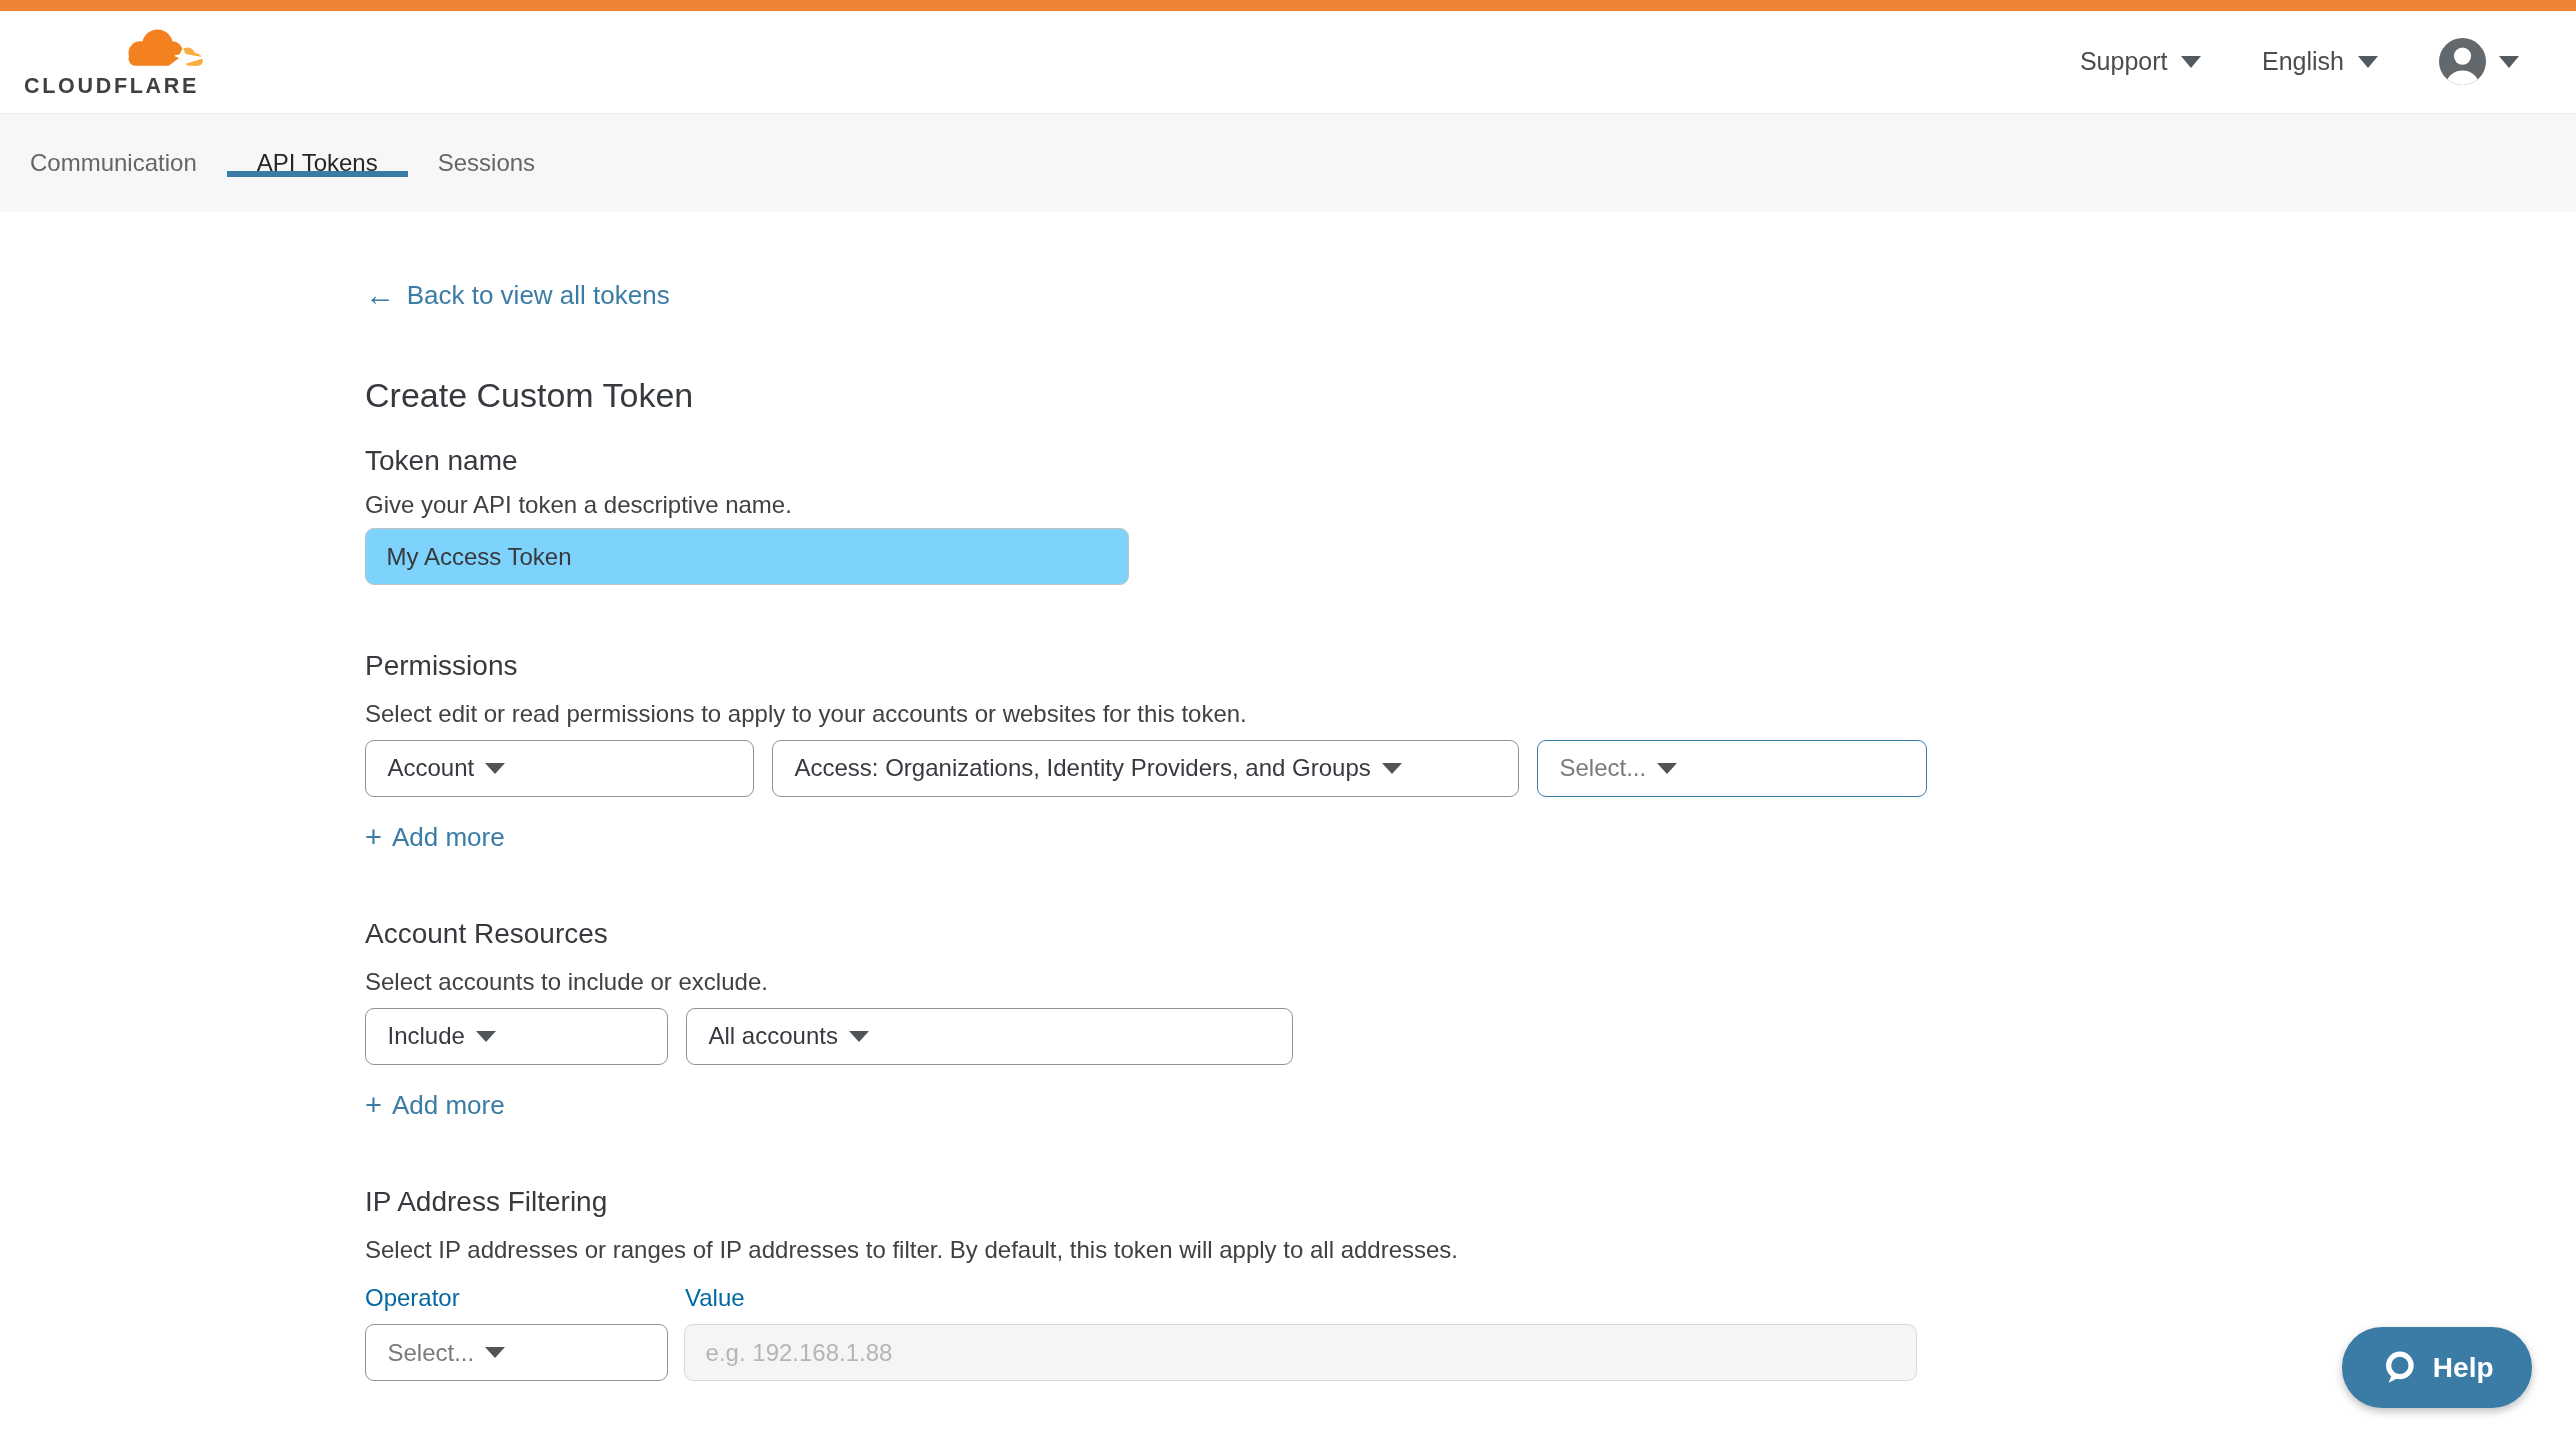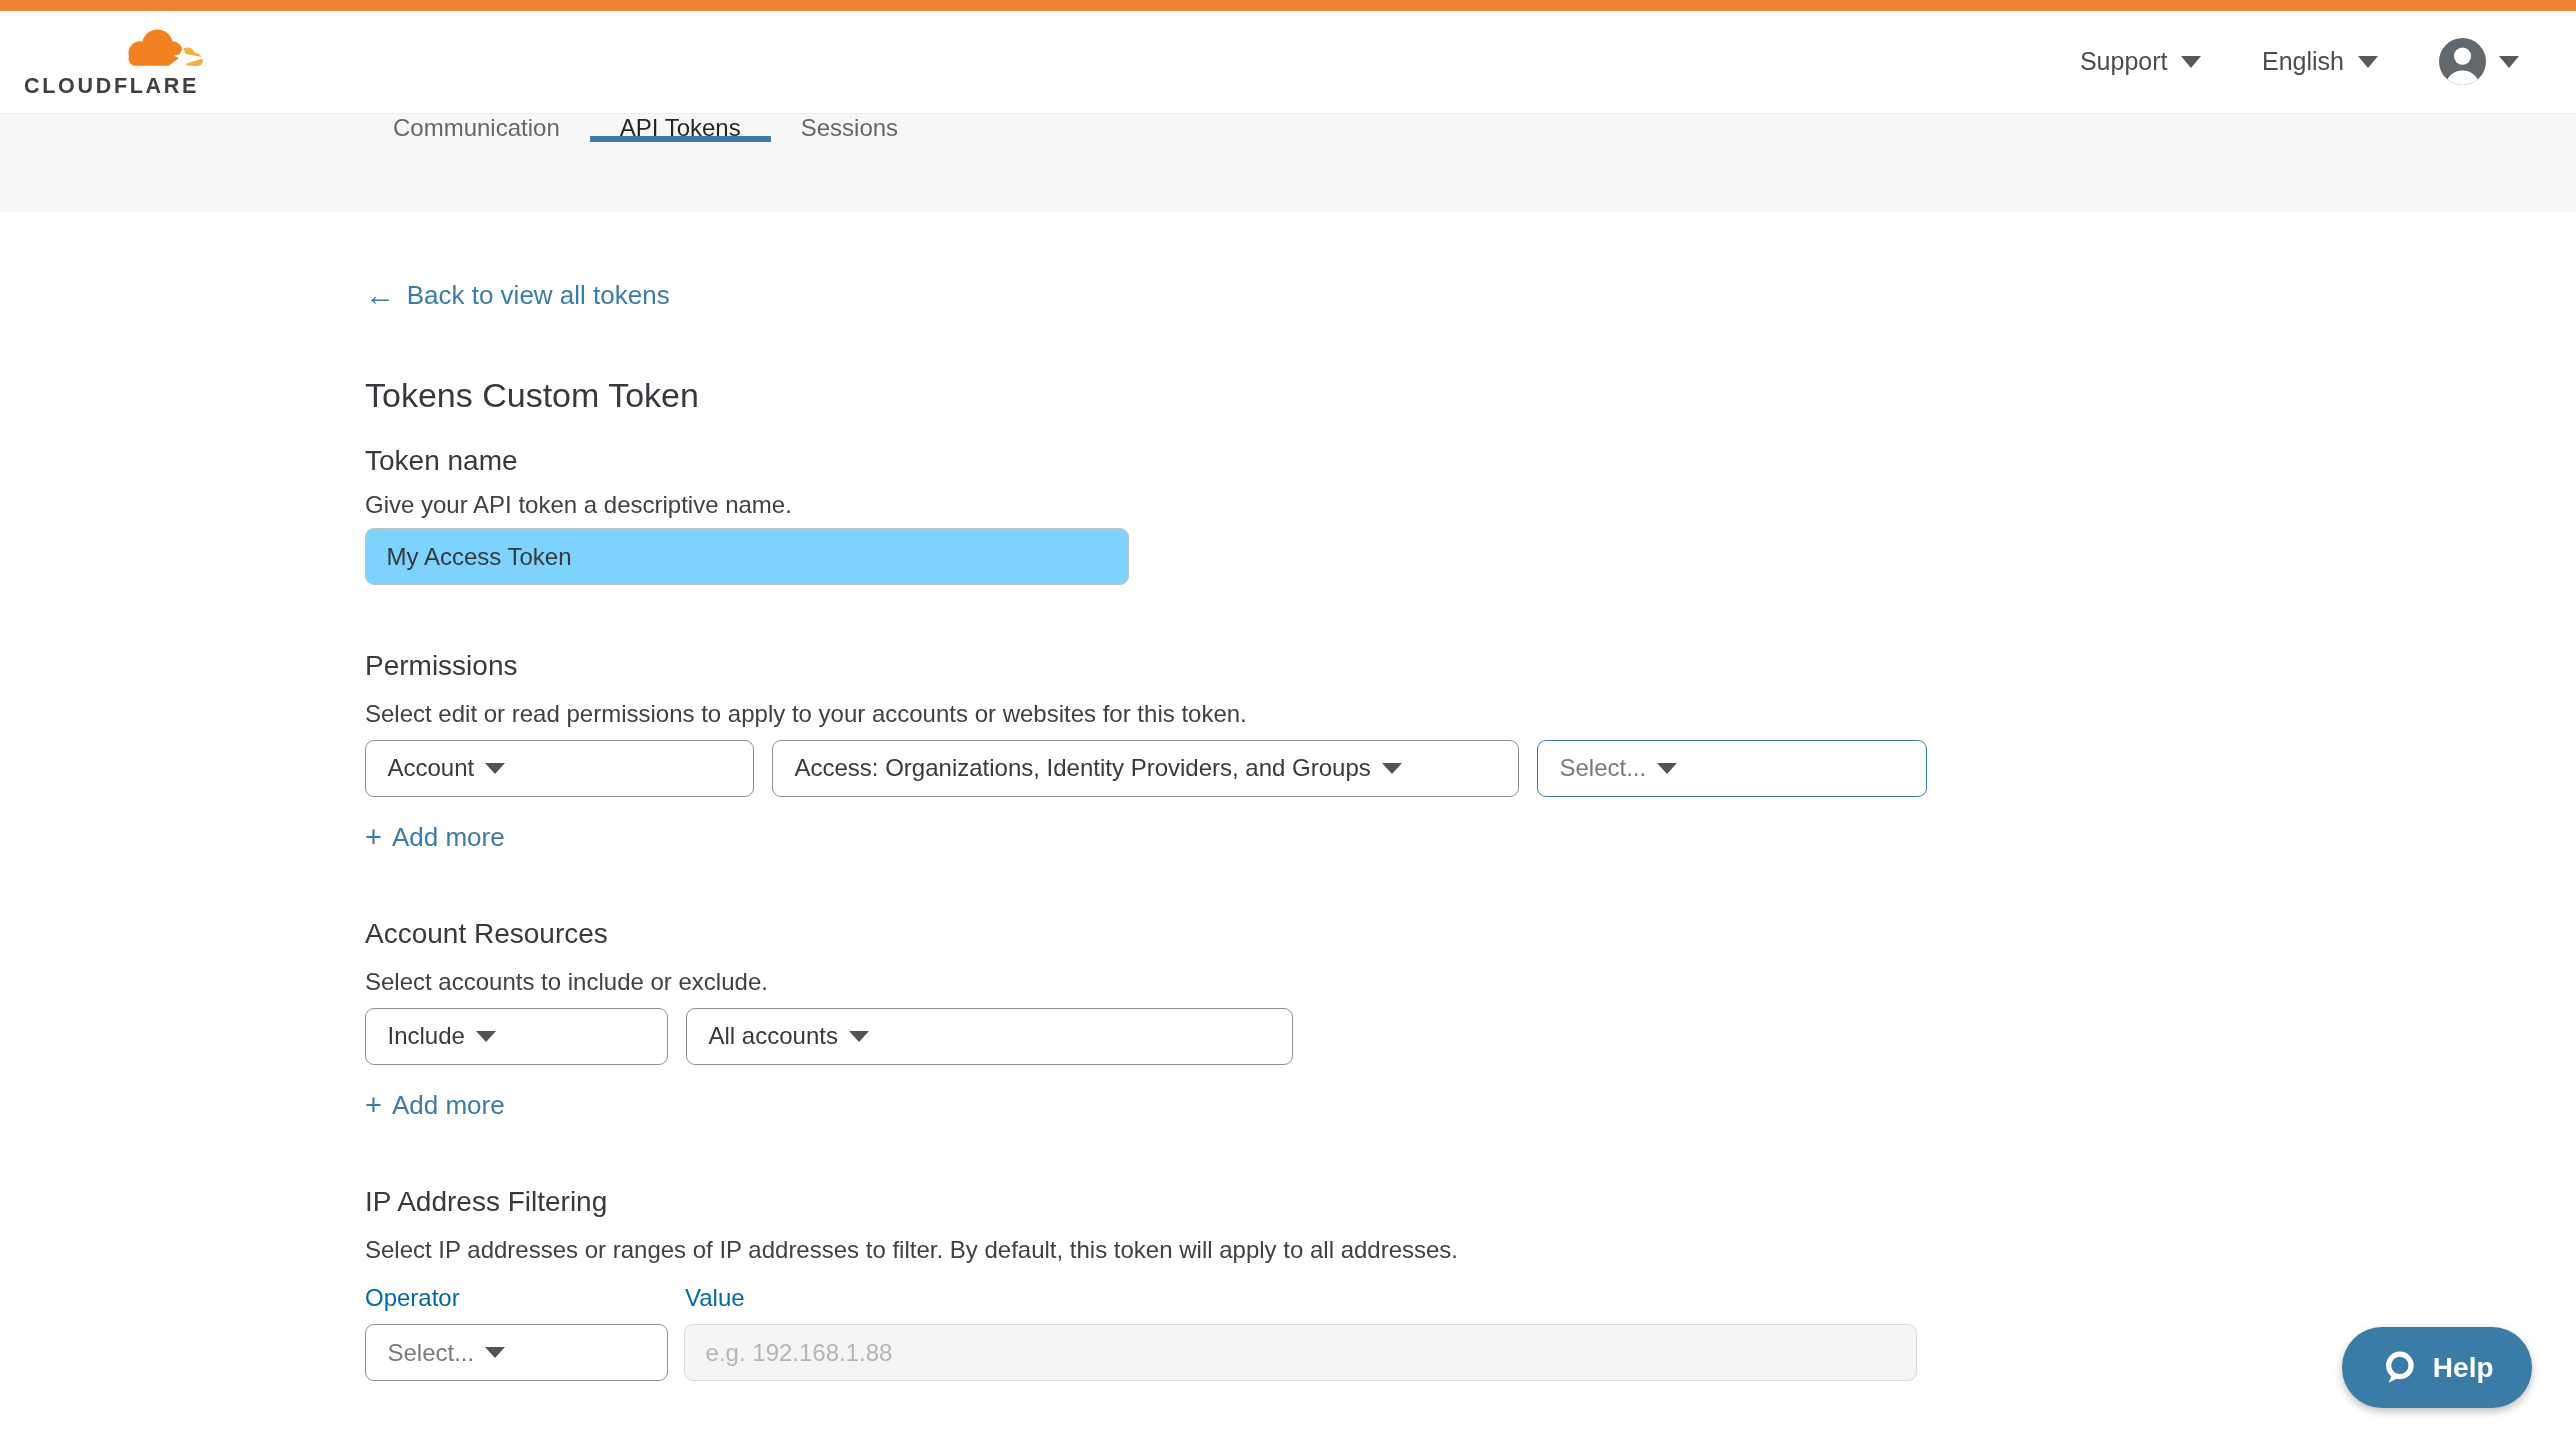--- a/index.html
+++ b/index.html
@@ -33,21 +33,21 @@
   .chev {
     width: 0; height: 0;
     border-left: 10.8px solid transparent; border-right: 10.8px solid transparent;
     border-top: 12.6px solid #555a5e;
   }
   .avatar-svg { width: 47px; height: 47px; display: block; }
 
   
   .tabbar {
     height: 99px; background: #f7f7f7; border-top: 0.9px solid #ececec;
-    display: flex; align-items: flex-start; padding-left: 363px;
+    display: flex; align-items: center; 
   }
   .tab {
     display: flex; align-items: center; padding: 0 30px;
     font-size: 24px; color: #666; cursor: pointer; position: relative;
   }
   .tab.active { color: #262626; }
   .tab.active::after {
     content: ""; position: absolute; left: 0; right: 0; bottom: 0;
     height: 5.4px; background: #3b7ca6;
   }
@@ -201,21 +201,21 @@
   </div>
 </div>
 
 <div class="content">
 
   <div class="back-link">
     <span class="back-arrow">←</span>
     <span>Back to view all tokens</span>
   </div>
 
-  <h1>Tokens Custom Token</h1>
+  <h1>Create Custom Token</h1>
 
   <h2 class="tight">Token name</h2>
   <p class="desc tight">Give your API token a descriptive name.</p>
   <input class="text-input" type="text" value="My Access Token" style="">
 
   <h2>Permissions</h2>
   <p class="desc">Select edit or read permissions to apply to your accounts or websites for this token.</p>
   <div class="row">
     <div class="select w-scope">
       <span>Account</span>

